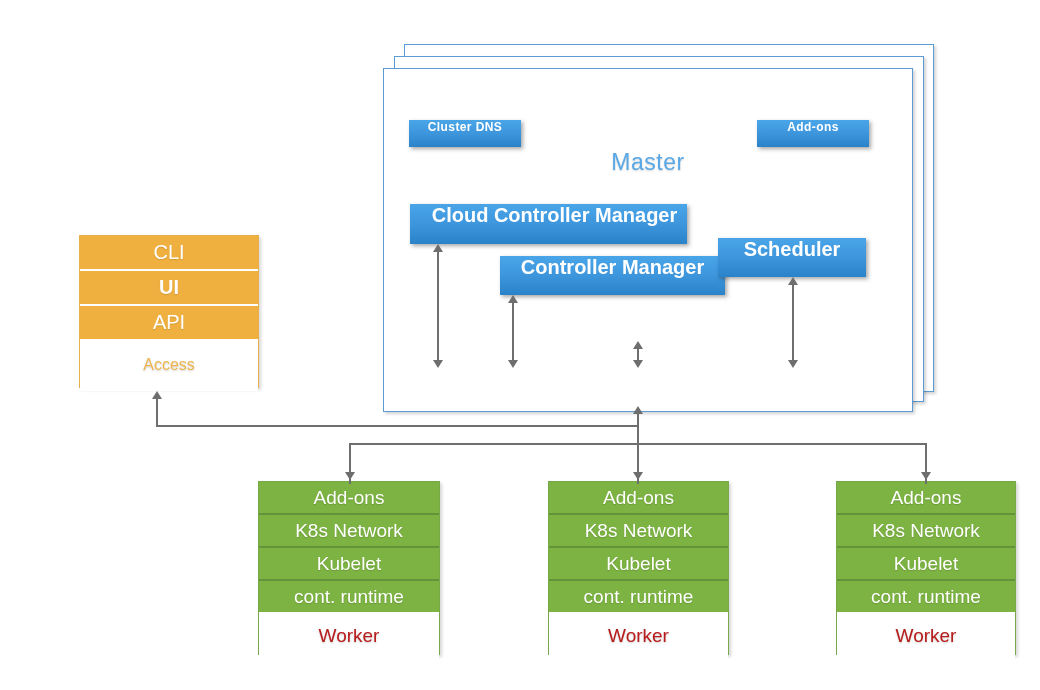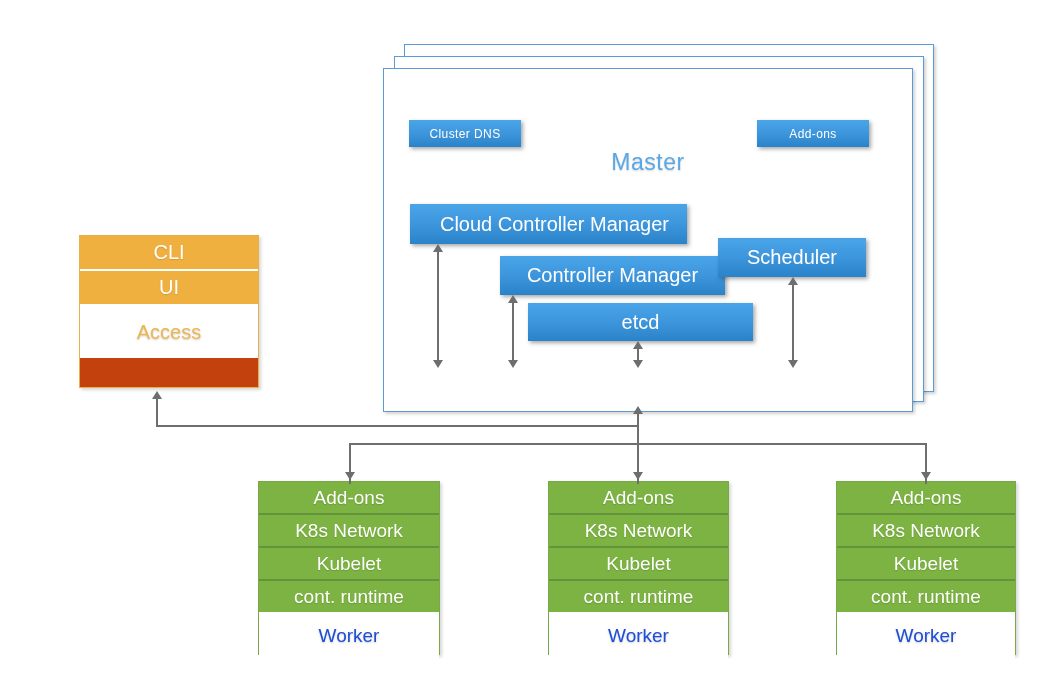--- a/index.html
+++ b/index.html
@@ -35,56 +35,57 @@
   .dashed-title{
     position:absolute;left:0;right:0;top:8px;
     text-align:center;font-size:21px;color:#5aa9e6;
     text-shadow:0 1px 2px rgba(150,150,150,0.5);
   }
 
   
   .bluebox{
     background:linear-gradient(180deg,#49a5e8 0%,#3e96dd 48%,#2a82c8 100%);
     color:#ffffff;
-    display:flex;align-items:center;justify-content:center;
+    display:flex;justify-content:center;
     box-shadow:2px 2px 4px rgba(60,60,60,0.45);
     border:0;
+    font-weight:bold;
   }
   .bluebox.big{font-size:20px;}
   .bluebox.small{font-size:12px;letter-spacing:0.4px;}
 
   
   .access-wrap{border:1.2px solid #e8b04b;background:#c2410c;
     box-shadow:2px 2px 3px rgba(0,0,0,0.16);}
   .orange-row{
     background:#f0b040;color:#ffffff;
     display:flex;align-items:center;justify-content:center;
     font-size:20px;
     border-bottom:2px solid #ffffff;
     text-shadow:0 1px 1px rgba(120,90,20,0.25);
   }
   .access-label{
     display:flex;align-items:center;justify-content:center;
-    font-size:20px;color:#edb64f;background:#ffffff;
+    font-size:16px;color:#edb64f;background:#ffffff;
     text-shadow:0 1px 2px rgba(160,160,160,0.55);
   }
 
   
   .worker-wrap{border:1.2px solid #77a84a;background:#ffffff;
     box-shadow:2px 2px 3px rgba(0,0,0,0.16);}
   .green-row{
     background:#7cb342;color:#ffffff;
     display:flex;align-items:center;justify-content:center;
     font-size:19px;
     border-bottom:2px solid #63933a;
     text-shadow:0 1px 1px rgba(70,95,35,0.3);
   }
   .worker-label{
     display:flex;align-items:center;justify-content:center;
-    font-size:19px;color:#1d4ed8;background:#ffffff;
+    font-size:19px;color:#b91c1c;background:#ffffff;
     text-shadow:0 1px 2px rgba(160,160,160,0.55);
   }
 
   
   .ln-v{position:absolute;width:2px;background:#6e6e6e;}
   .ln-h{position:absolute;height:2px;background:#6e6e6e;}
   .arrow-up,.arrow-dn{position:absolute;width:0;height:0;
     border-left:5px solid transparent;border-right:5px solid transparent;}
   .arrow-up{border-bottom:8px solid #6e6e6e;}
   .arrow-dn{border-top:8px solid #6e6e6e;}
@@ -110,23 +111,20 @@
 
 
   <div class="abs bluebox big" style="left:410px;top:204px;width:277px;height:40px;padding-left:12px;">
     <span>Cloud Controller Manager</span>
   </div>
 
   <div class="abs bluebox big" style="left:462px;top:256px;width:225px;height:39px;margin-left:38px;">
     <span>Controller Manager</span>
   </div>
 
-  <div class="abs bluebox big" style="left:528px;top:303px;width:225px;height:38px;">
-    <span>etcd</span>
-  </div>
 
   <div class="abs bluebox big" style="left:718px;top:238px;width:148px;height:39px;">
     <span>Scheduler</span>
   </div>
 
 
   <div class="ln-v" style="left:437px;top:252px;height:108px;"></div>
   <div class="arrow-up" style="left:433px;top:244px;"></div>
   <div class="arrow-dn" style="left:433px;top:360px;"></div>
 
@@ -139,22 +137,25 @@
   <div class="arrow-dn" style="left:633px;top:360px;"></div>
 
   <div class="ln-v" style="left:792px;top:285px;height:75px;"></div>
   <div class="arrow-up" style="left:788px;top:277px;"></div>
   <div class="arrow-dn" style="left:788px;top:360px;"></div>
 
   <div class="abs access-wrap" style="left:79px;top:235px;width:180px;height:153px;">
     <div class="orange-row" style="height:33px;">
       <span>CLI</span>
     </div>
-    <div class="orange-row" style="height:33px;">
+    <div class="orange-row" style="height:33px;font-weight:bold;">
       <span>UI</span>
+    </div>
+    <div class="orange-row" style="height:33px;border-bottom:none;">
+      <span>API</span>
     </div>
     <div class="access-label" style="height:52px;">
       <span>Access</span>
     </div>
   </div>
 
   <div class="abs worker-wrap" style="left:258px;top:481px;width:182px;height:174px;">
     <div class="green-row" style="height:31px;">
       <span>Add-ons</span>
       </div>

